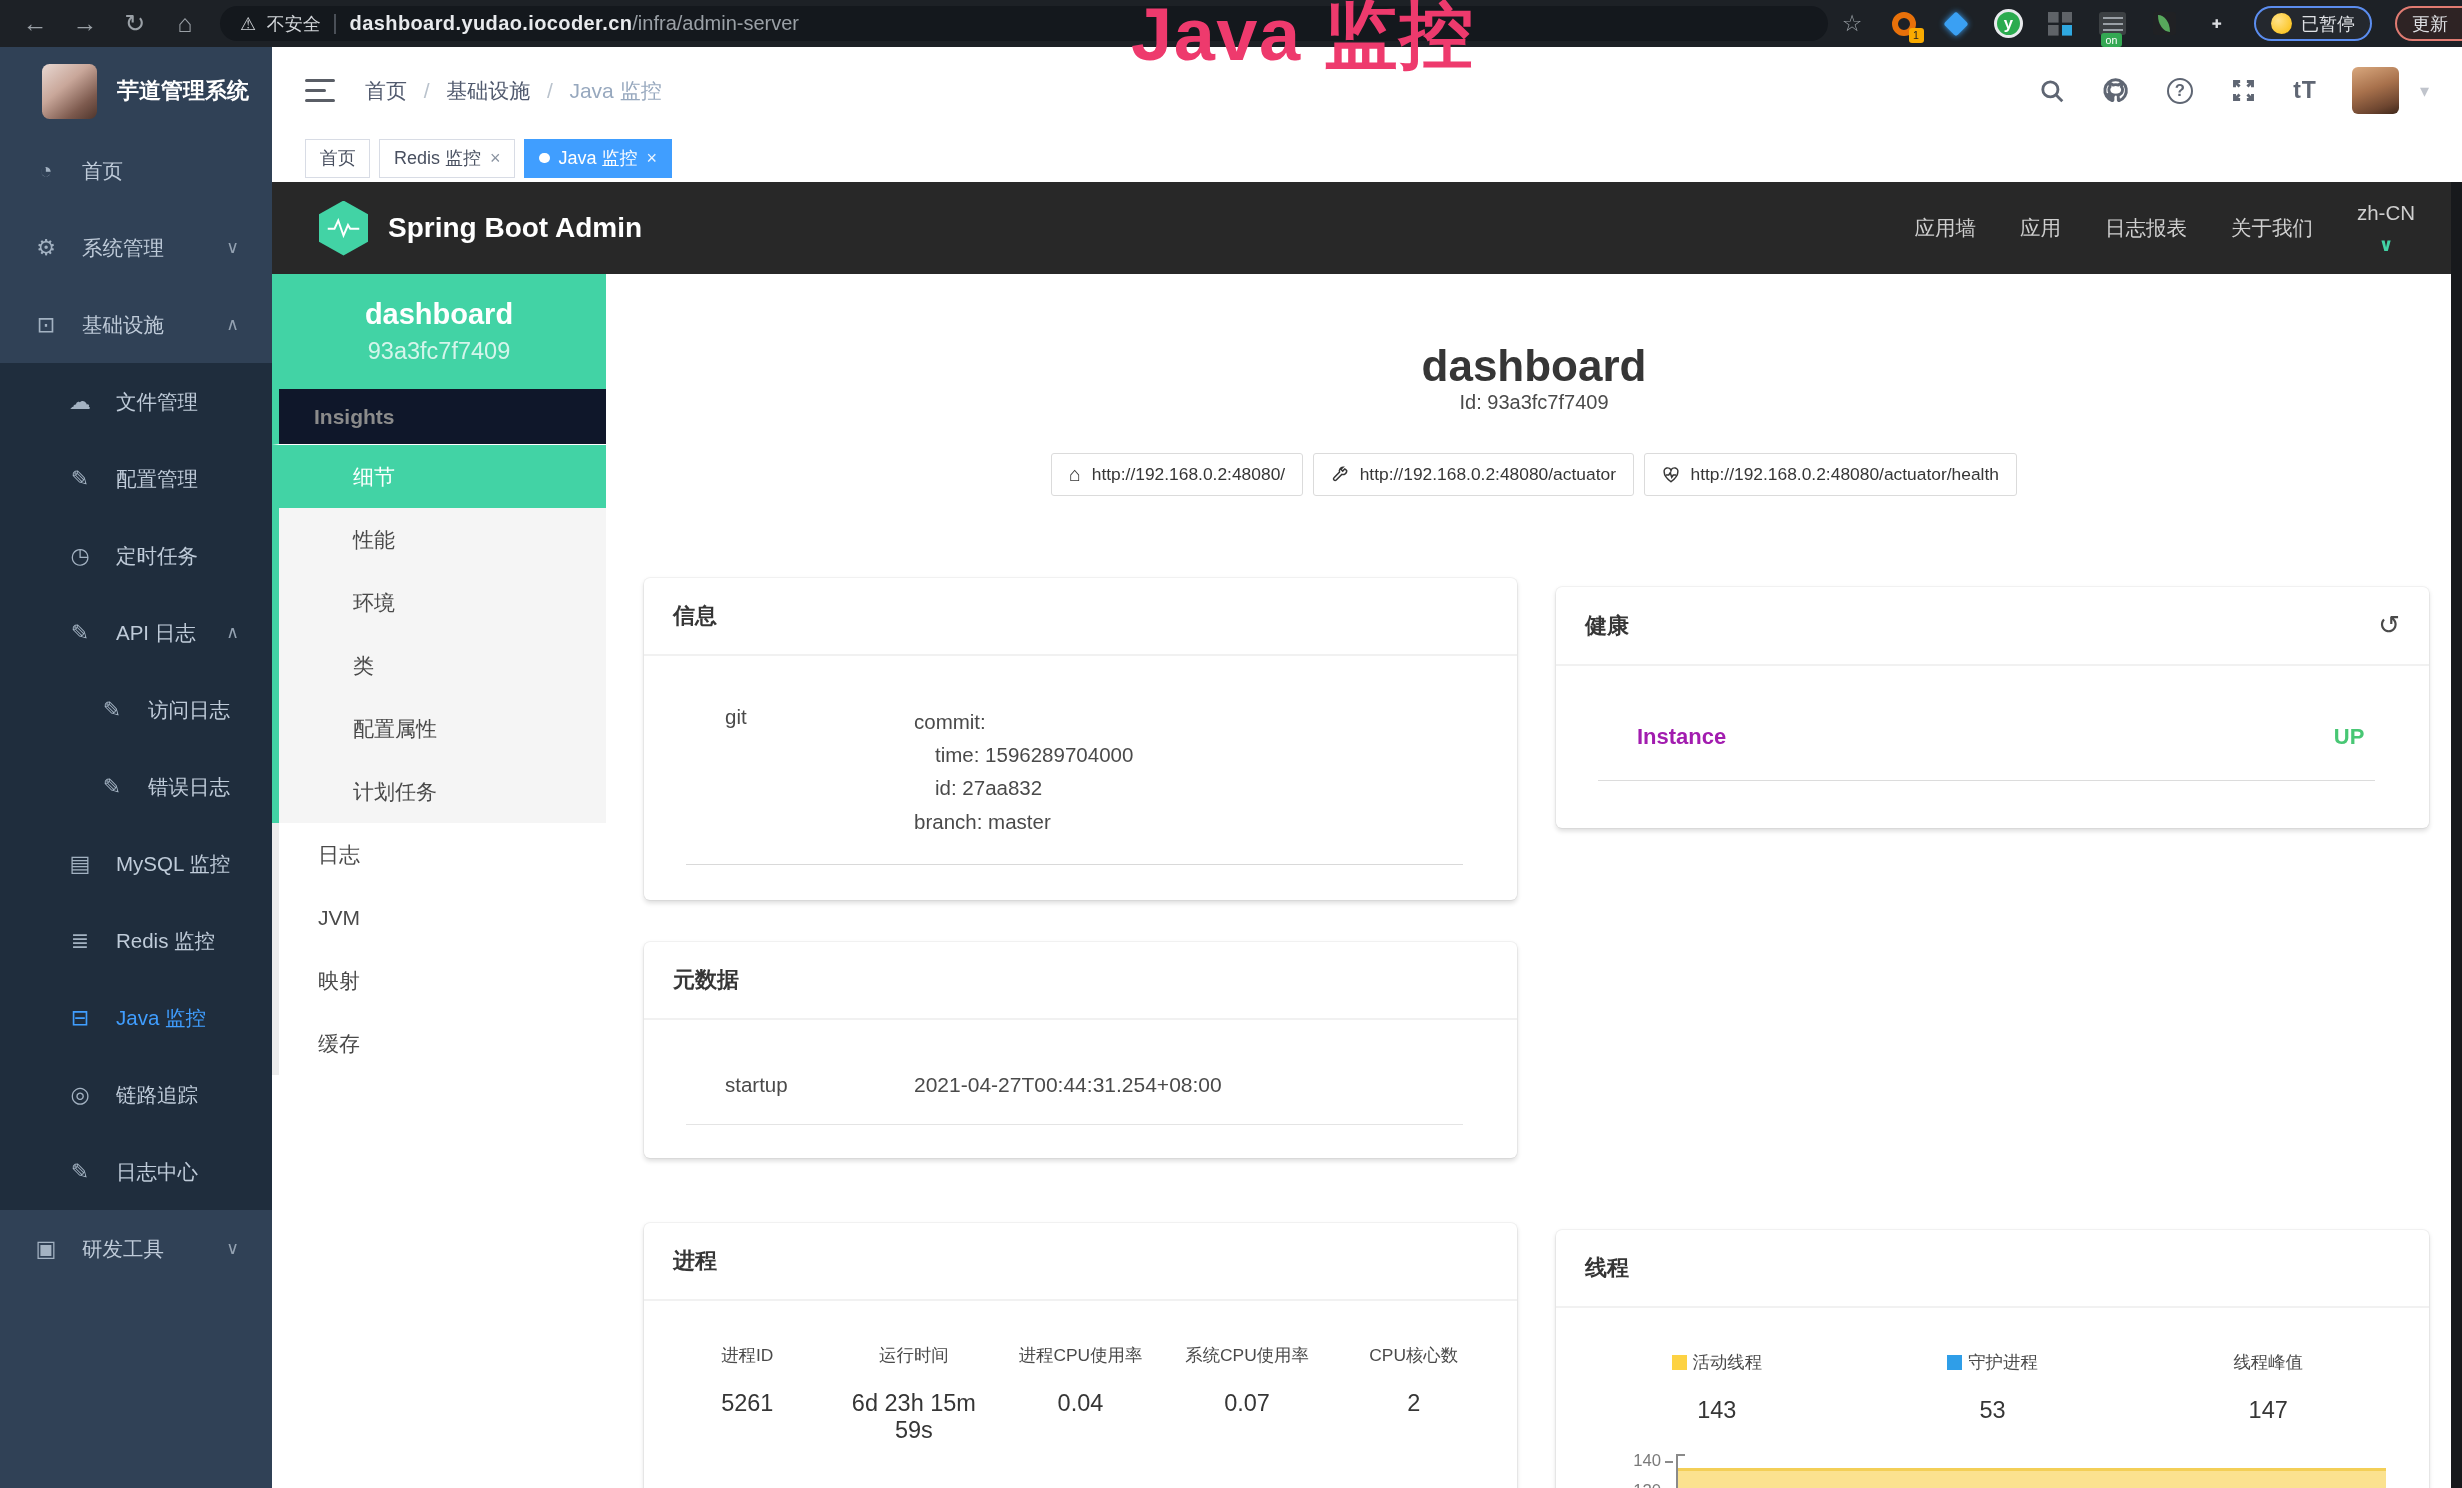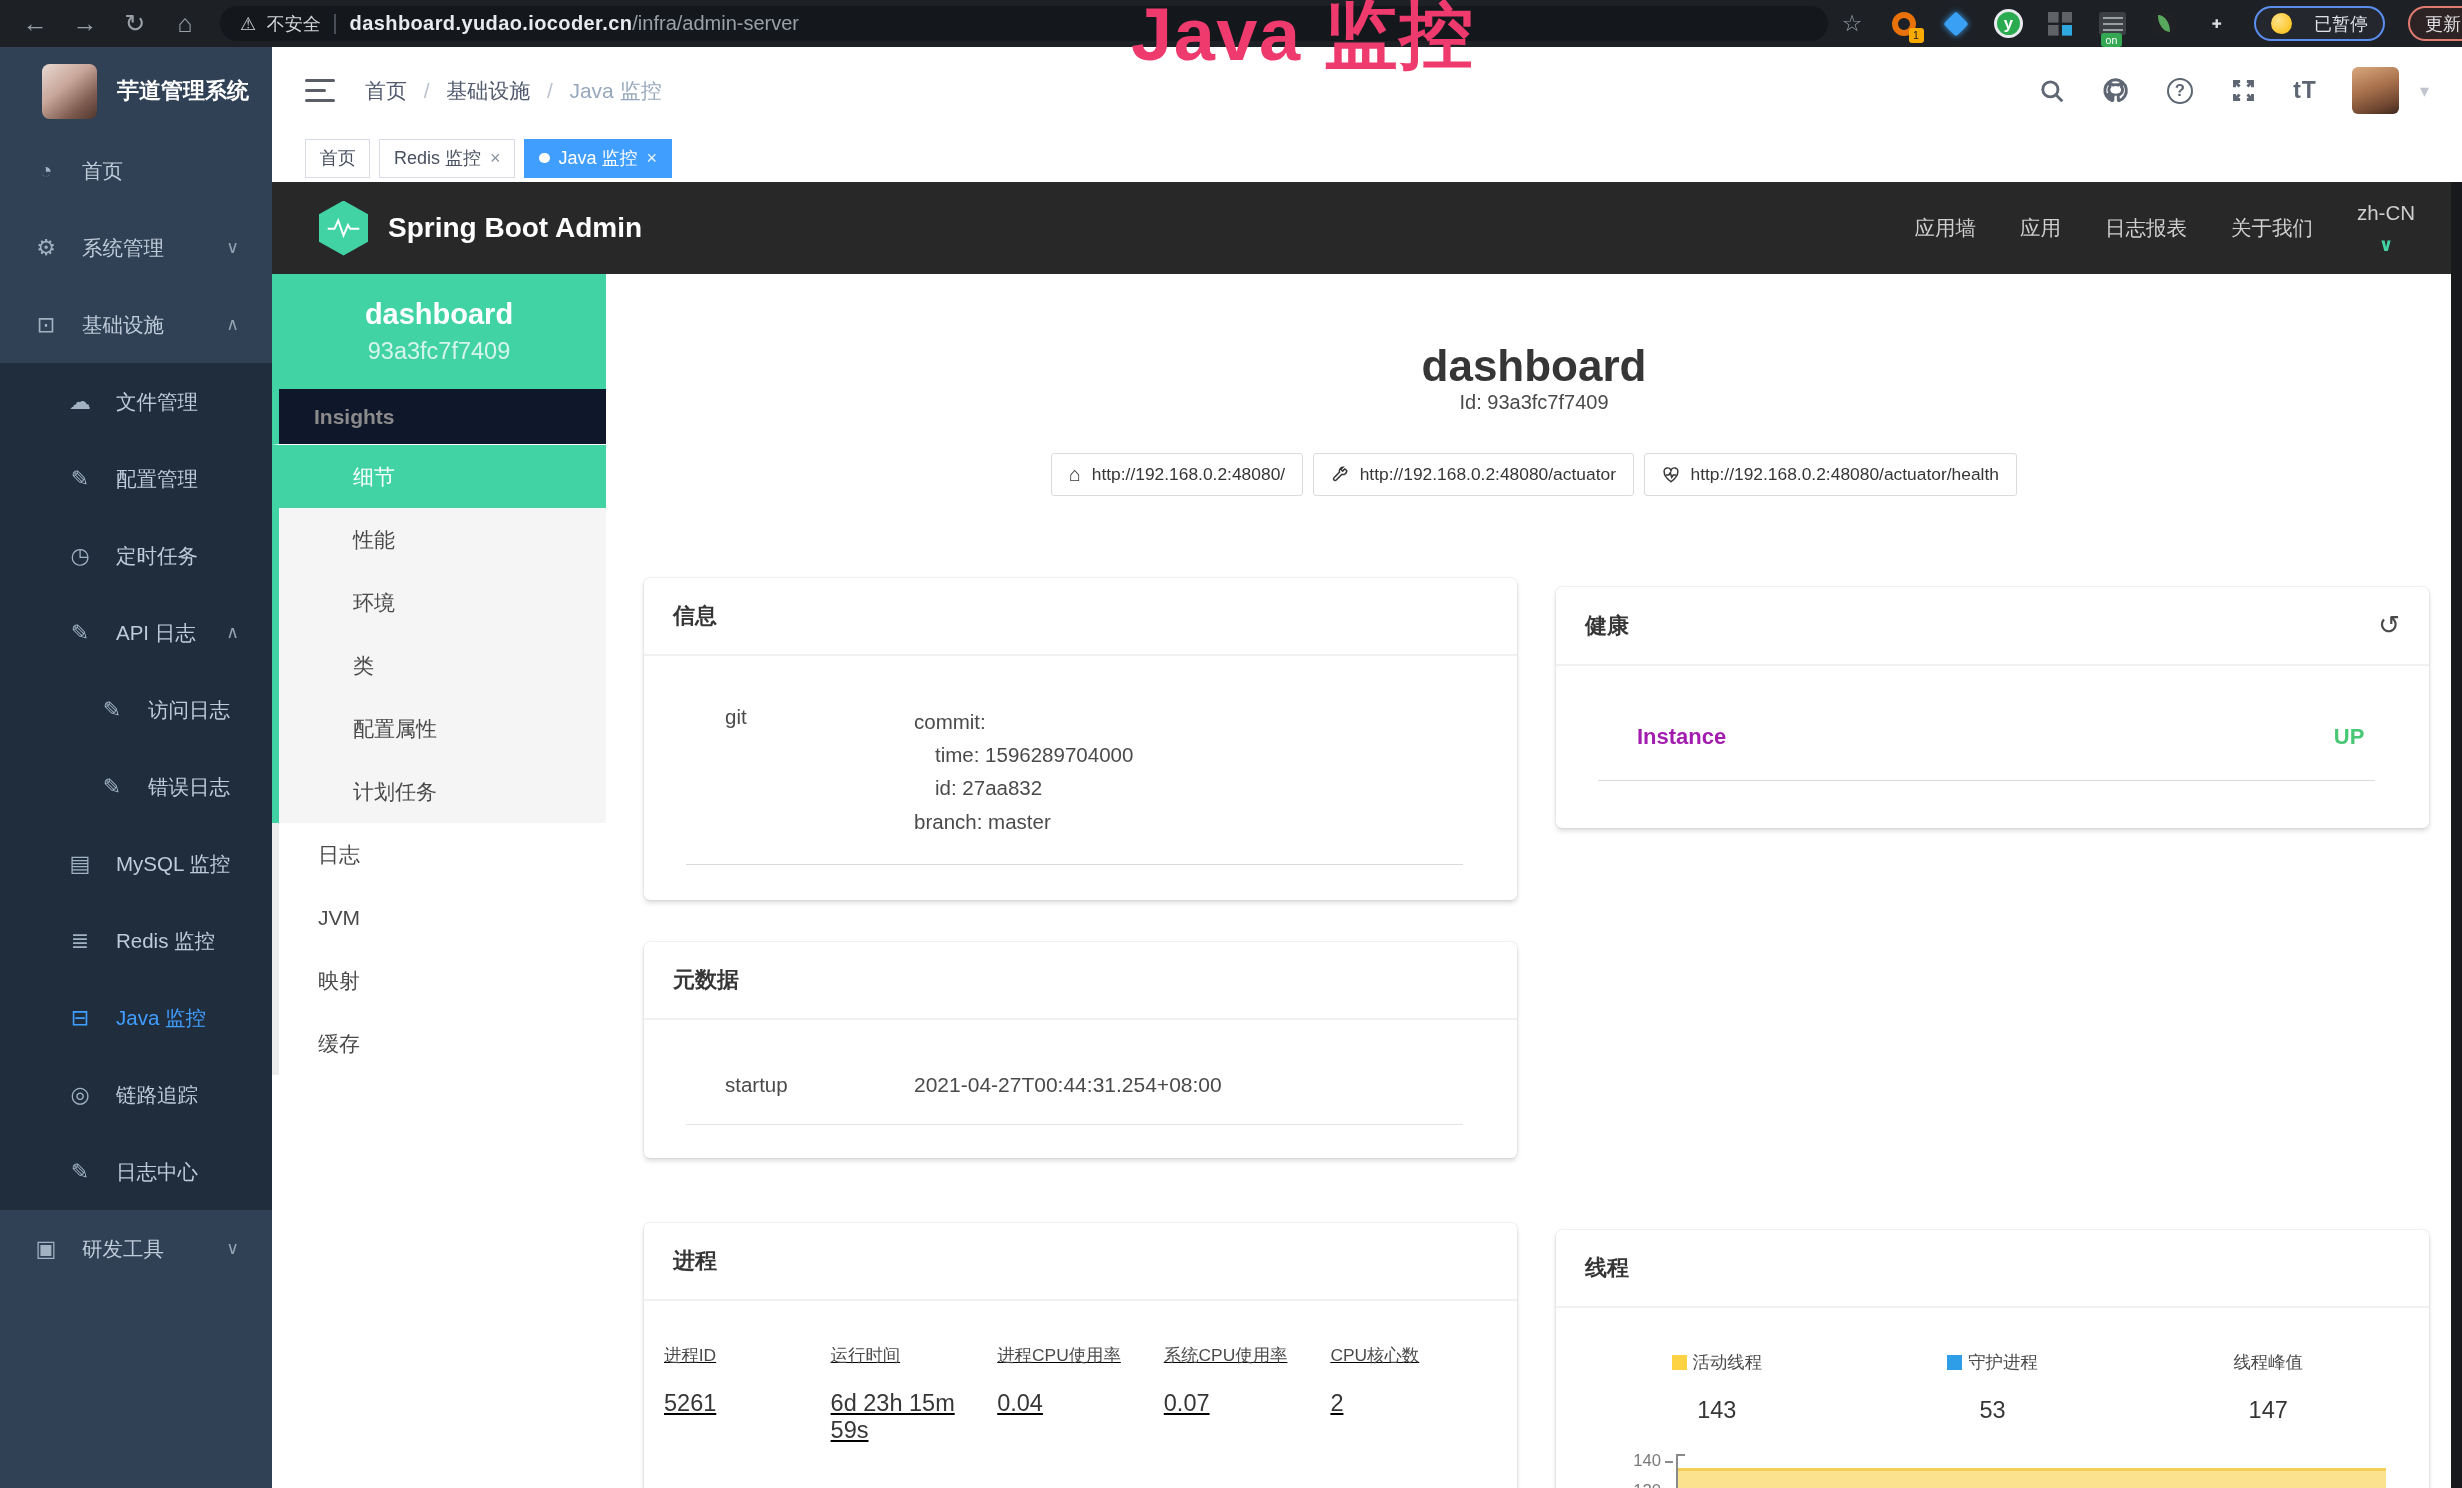--- a/index.html
+++ b/index.html
@@ -34,21 +34,21 @@
     linear-gradient(#2fa8e0,#2fa8e0) 100% 100%/10.6px 10.6px no-repeat;}
   .ext-list{ width:27px;height:23px;border-radius:3px;background:#3c4043; position:relative;}
   .ext-list:before{content:"";position:absolute;left:3.8px;top:4.6px;width:20px;height:2.3px;background:#9aa0a6;
     box-shadow:0 6px 0 #9aa0a6, 0 12px 0 #9aa0a6;}
   .ext-on{ position:absolute; left:3px; bottom:-9px; background:#34a853; color:#fff; font-size:10.6px;
     padding:0.8px 4.6px; border-radius:3px;}
   .ext-leaf{ width:23px;height:23px;background:#202124;border-radius:3px;position:relative;}
   .ext-leaf:before{content:"";position:absolute;left:5.3px;top:3px;width:12px;height:16.7px;background:#57a85c;
     border-radius:0 100% 0 100%;}
   .ext-puzzle{ color:#dadce0; }
-  .pill{ height:35px; border-radius:17.4px; display:flex; align-items:center; gap:22px; padding:0 15px;
+  .pill{ height:35px; border-radius:17.4px; display:flex; align-items:center; gap:9px; padding:0 15px;
     font-size:18px; color:#dfe1e5; margin-left:23px; flex:0 0 auto;}
   .pill-paused{ border:2.3px solid #5b8def; background:#24282e;}
   .face{ width:21px;height:21px;border-radius:50%;background:radial-gradient(circle at 35% 35%,#ffe28a,#fbbc04);}
   .pill-update{ border:2.3px solid #e07b72; background:#2e2324; gap:13.7px;}
   .kebab{ color:#dfe1e5; font-size:20px; }
 
   
   .app{ position:absolute; top:47px; left:0; right:0; bottom:0; display:flex; }
   .sidebar{ width:272px; flex:0 0 auto; background:#304156; overflow:hidden;}
   .logo-row{ display:flex; align-items:center; gap:20px; padding:15px 7.6px 12px 42px; height:85px;}
@@ -145,21 +145,21 @@
   .meta-row{ display:flex; align-items:baseline; padding-bottom:27px; border-bottom:1.5px solid #e4e4e4; margin-right:12px;}
   .meta-v{ font-size:21px; color:#4a4a4a;}
 
   .health-body{ padding:58px 42px 47px;}
   .health-row{ display:flex; justify-content:space-between; align-items:center;
     padding:0 10.6px 30px 39px; border-bottom:0.8px solid #dcdcdc; margin-right:12px;}
   .inst{ font-size:22px; color:#a21caf; font-weight:bold;}
   .up{ font-size:22px; font-weight:bold; color:#48c774;}
 
   .proc-body{ padding:42px 20px 52px; display:flex;}
-  .pcell{ flex:1; text-decoration:underline;}
+  .pcell{ flex:1; text-align:center;}
   .ph{ font-size:17.4px; color:#4a4a4a;}
   .pv{ font-size:23.5px; color:#363636; margin-top:23px;}
 
   .thr-body{ padding:42px 23px 0;}
   .legend{ display:flex;}
   .lcell{ flex:1; text-align:center; font-size:17.4px; color:#4a4a4a; display:flex;
     align-items:center; justify-content:center; gap:6px;}
   .sq{ width:15px; height:15px; display:inline-block;}
   .sq-yellow{ background:#fdd243;} .sq-blue{ background:#2f9ee8;}
   .lvals{ display:flex; margin-top:23px;}

